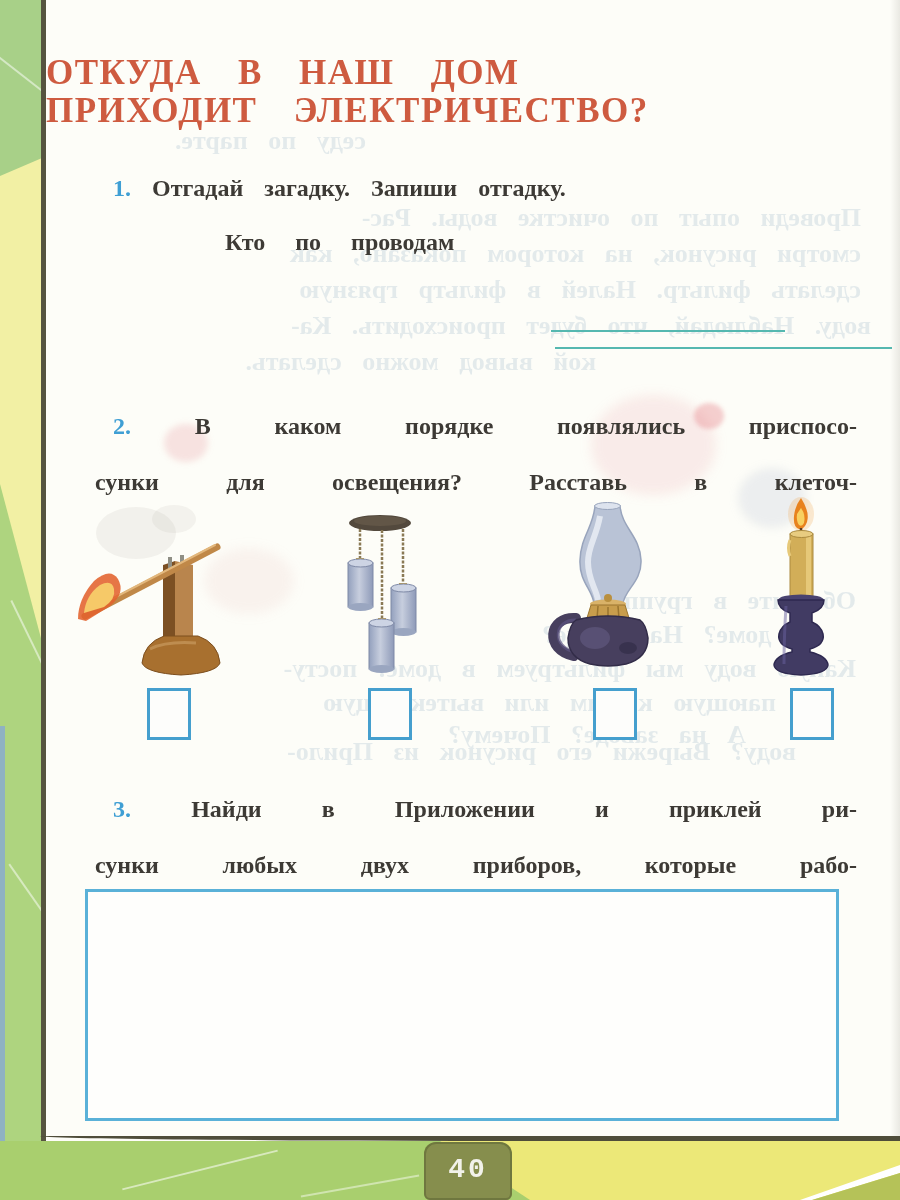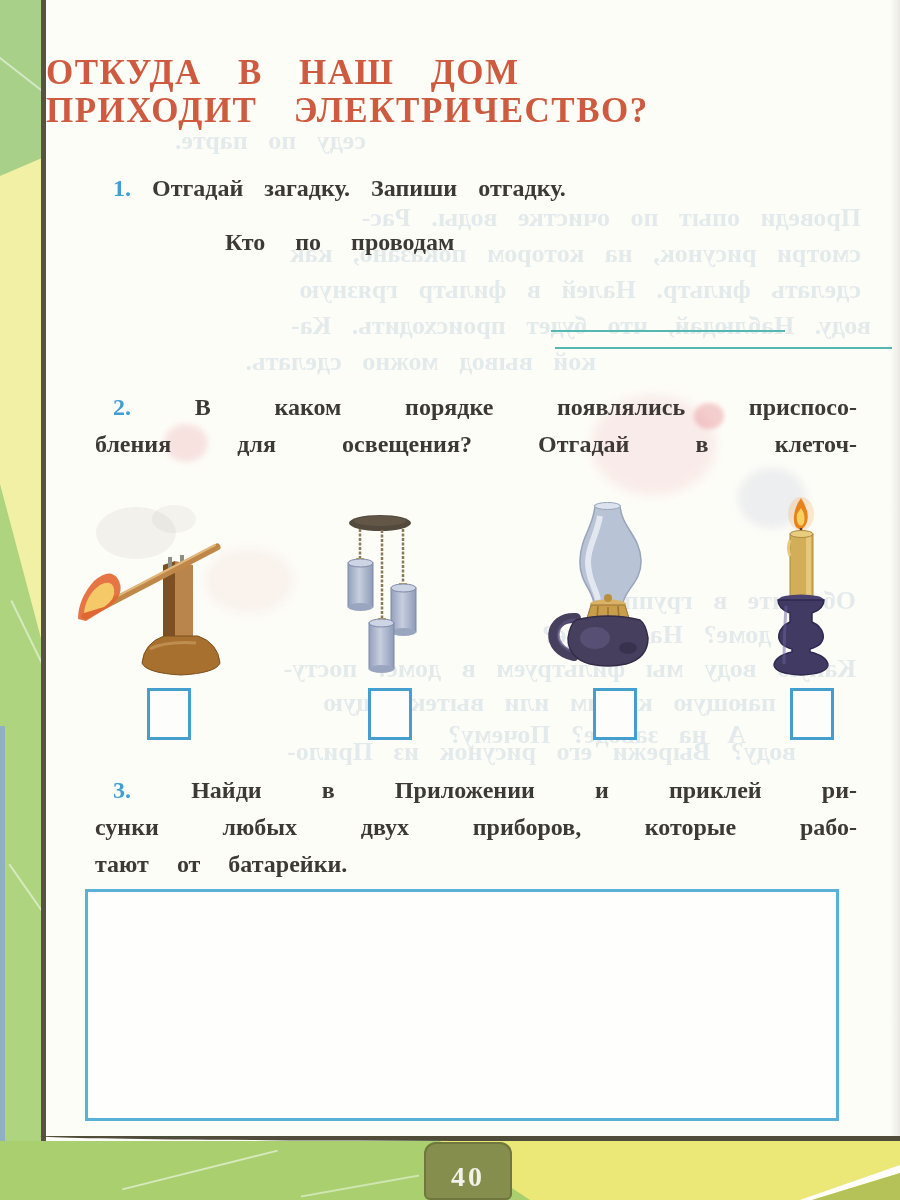--- a/index.html
+++ b/index.html
@@ -53,21 +53,21 @@
     letter-spacing:1.5px; word-spacing:26px; }
 
   
   .btxt { color:#3d3a35; font-weight:bold; font-size:24px; line-height:37px; }
   .tnum { color:#3f9fd4; }
   .task1 { position:absolute; left:49px; top:170px; width:762px; padding-left:18px; word-spacing:15px; }
   .riddle { position:absolute; left:179px; top:224px; word-spacing:24px; }
   .para { position:absolute; left:49px; width:762px; }
   .p2 { top:389px; } .p3 { top:772px; }
   .pline.first { padding-left:18px; }
-  .jfull { text-align:justify; text-align-last:justify; }
+  .jfull { text-align:justify; text-align-last:justify;margin-top:19px; }
   .loose { word-spacing:22px; }
 
   
   .aline { position:absolute; border-top:2px solid #55b8b0; }
   .al1 { left:505px; top:330px; width:234px; }
   .al2 { left:509px; top:347px; width:337px; }
 
   
   .illus { position:absolute; }
   .il1 { left:30px;  top:503px; }
@@ -91,22 +91,22 @@
     clip-path:polygon(0 0,440px 0,530px 59px,0 59px); }
   .bv1 { position:absolute; left:120px; top:28px; width:160px; height:2px; background:rgba(255,255,255,.55); transform:rotate(-14deg); }
   .bv2 { position:absolute; left:300px; top:44px; width:120px; height:2px; background:rgba(255,255,255,.45); transform:rotate(-10deg); }
   .band-white { position:absolute; left:0; top:0; width:900px; height:59px; background:#fff;
     clip-path:polygon(800px 59px,900px 24px,900px 32px,812px 59px); }
   .band-dark { position:absolute; left:0; top:0; width:900px; height:59px; background:#b5c258;
     clip-path:polygon(812px 59px,900px 32px,900px 59px); }
   .page-tab { position:absolute; left:424px; top:1142px; width:88px; height:58px; background:#868e4d;
     border-radius:12px 12px 6px 6px; box-shadow:inset 0 0 0 2px rgba(70,76,38,.35);
     color:#f2f2ea; font-weight:bold; font-size:28px; letter-spacing:3px;
-    display:flex; justify-content:center; align-items:center; padding-top:12px;
-    font-family:Liberation Serif, serif; }
+    display:flex; justify-content:center; align-items:flex-start; padding-top:12px;
+    font-family:Liberation Mono, monospace; }
 </style>
 </head>
 <body>
 
 <div class="screen">
 
   <div class="strip">
     <div class="strip-green-top"></div>
     <div class="strip-green-bottom"></div>
     <div class="vein v1"></div>
@@ -144,21 +144,21 @@
     <div class="btxt task1"><span class="tnum">1.</span> <span>Отгадай загадку. Запиши отгадку.</span></div>
 
     <div class="btxt riddle">
       <div>Кто по проводам</div>
     </div>
     <div class="aline al1"></div>
     <div class="aline al2"></div>
 
     <div class="btxt para p2">
       <div class="pline first jfull"><span class="tnum">2.</span> <span>В каком порядке появлялись приспосо-</span></div>
-      <div class="pline jfull">бления для освещения? Отгадай в клеточ-</div>
+      <div class="pline jfull">сунки для освещения? Расставь в клеточ-</div>
     </div>
 
     <svg class="illus il1" width="175" height="178" viewBox="0 0 175 178">
       <ellipse cx="60" cy="30" rx="40" ry="26" fill="#b9b4ac" opacity="0.16"></ellipse>
       <ellipse cx="98" cy="16" rx="22" ry="14" fill="#b9b4ac" opacity="0.14"></ellipse>
       <polygon points="87,62 99,58 99,145 87,148" fill="#7c5023"></polygon>
       <polygon points="99,58 117,62 117,143 99,145" fill="#b9854d"></polygon>
       <rect x="92" y="54" width="4" height="12" fill="#8f8f85"></rect>
       <rect x="104" y="52" width="4" height="12" fill="#8f8f85"></rect>
       <path d="M66 160 Q68 140 88 133 L122 133 Q142 140 144 160 Q140 170 105 172 Q70 170 66 160 Z" fill="#a8702f" stroke="#7c4e1e" stroke-width="1"></path>

